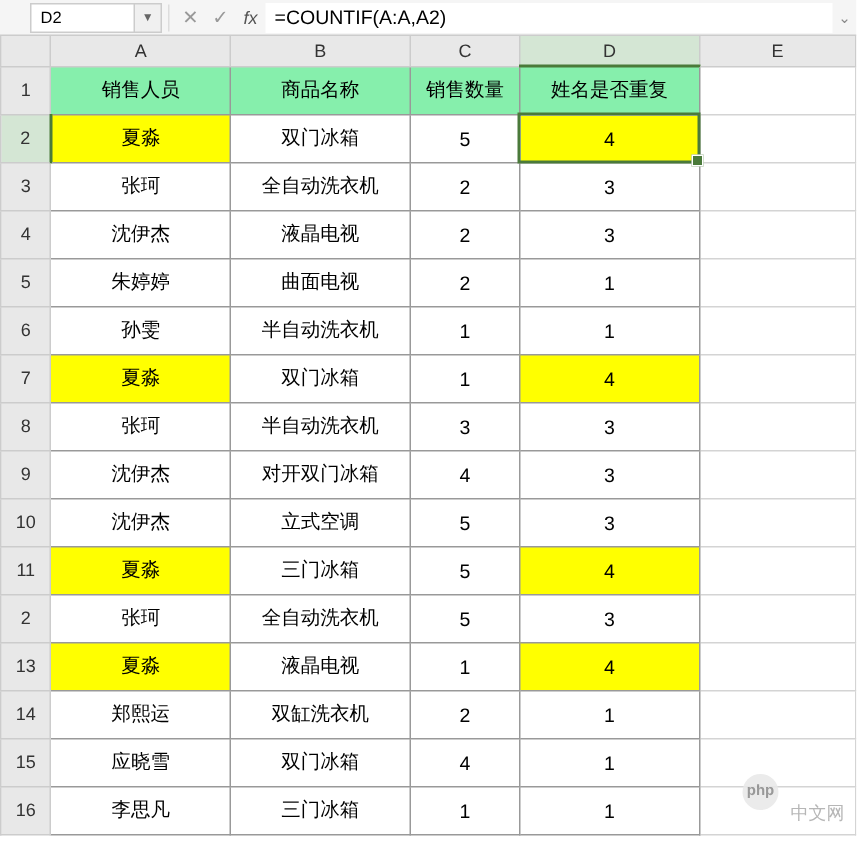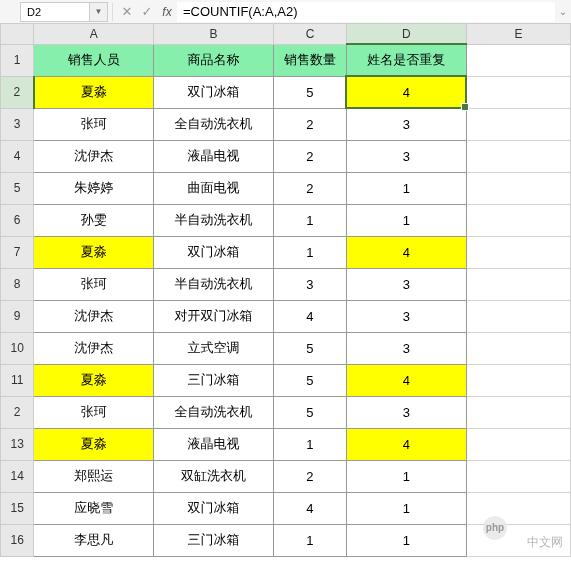--- a/index.html
+++ b/index.html
@@ -171,21 +171,21 @@
       border: 1px solid #fff;
     }
     
     
     .watermark {
       position: absolute;
       bottom: 10px;
       right: 8px;
       display: flex;
       align-items: center;
-      gap: 20px;
+      gap: 8px;
       opacity: 0.85;
       text-align: center;
     }
     .wm-logo {
       width: 24px;
       height: 24px;
       border-radius: 50%;
       background: #e8e8e8;
       display: flex;
       align-items: center;

